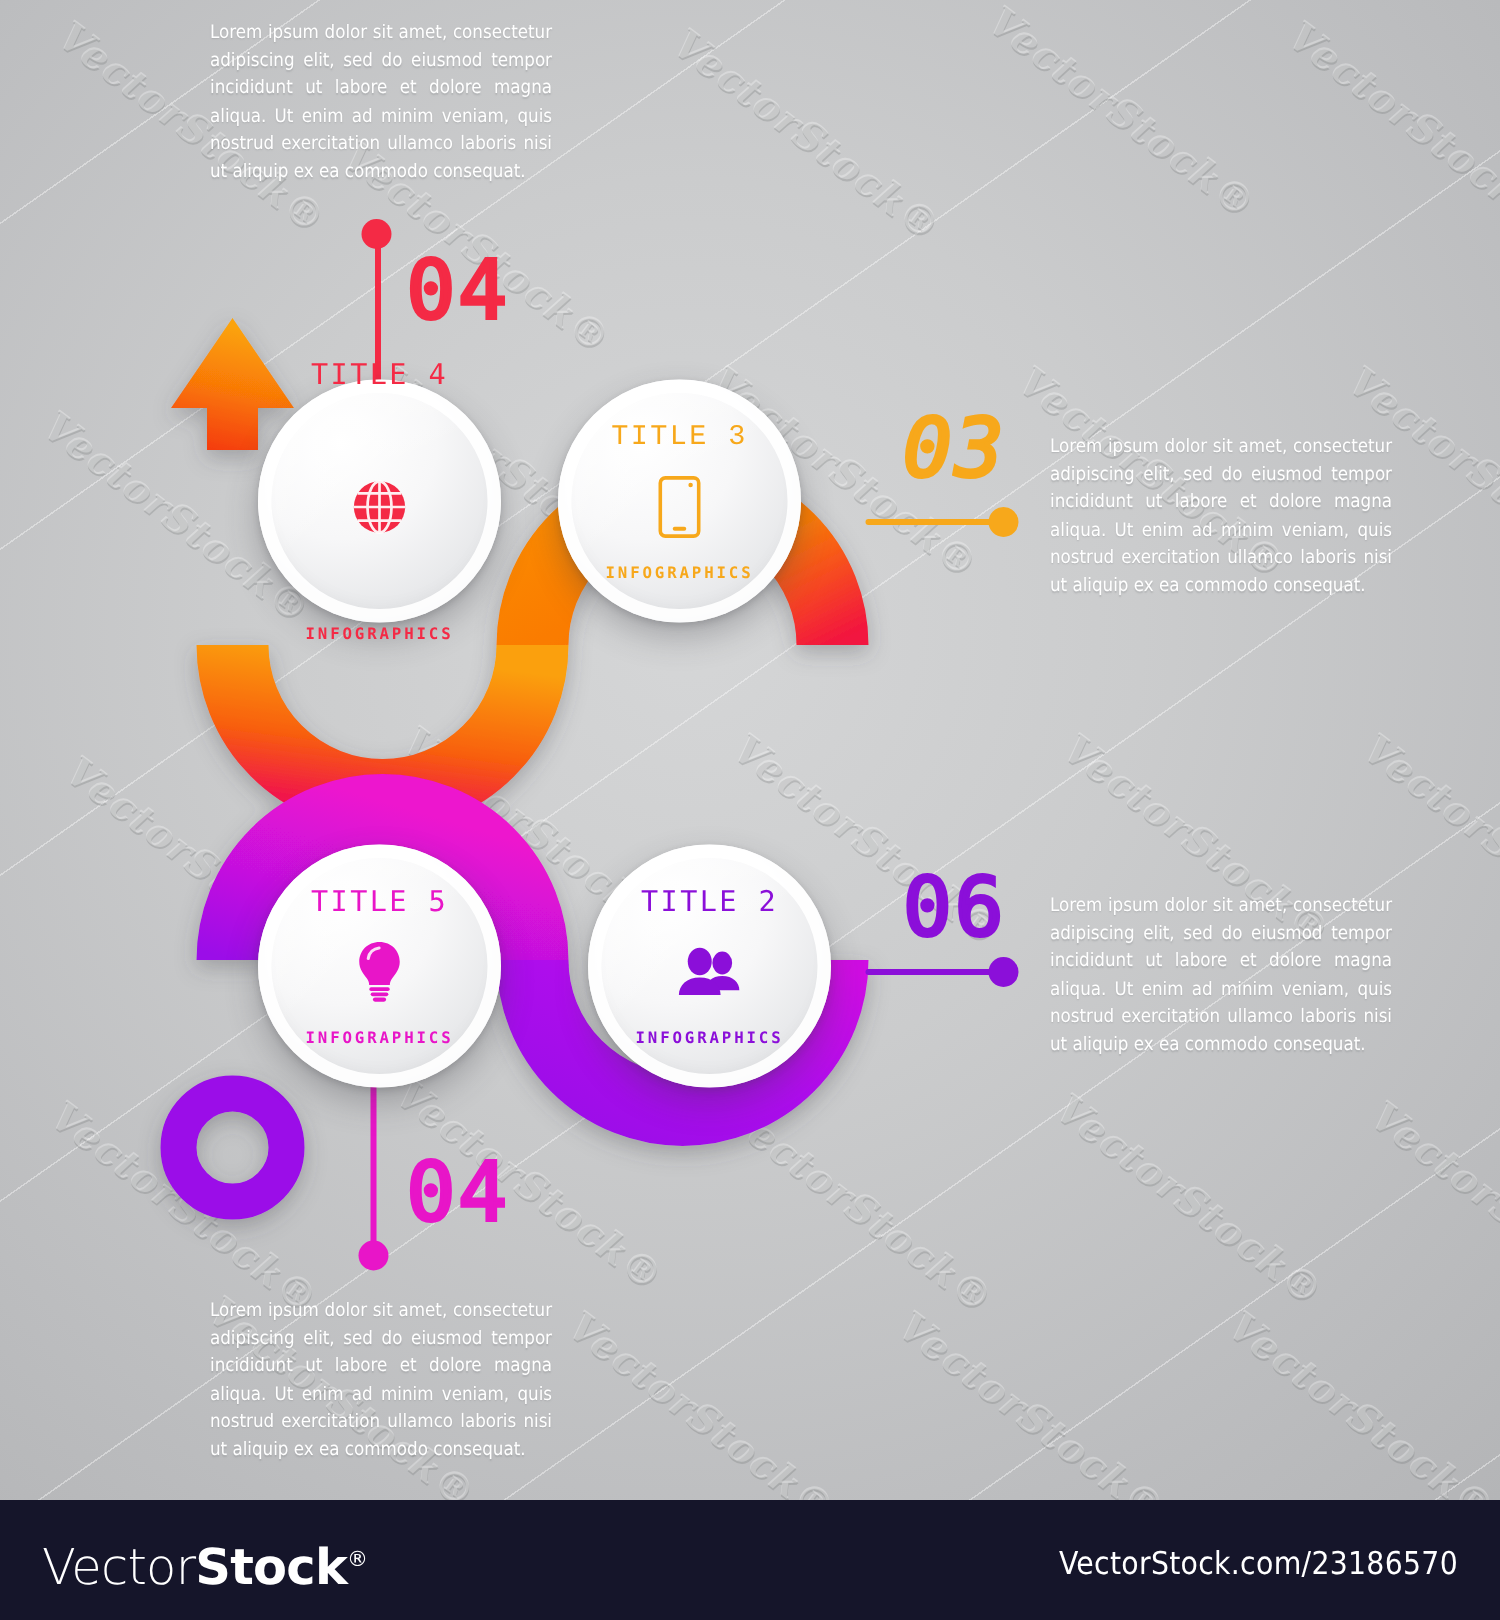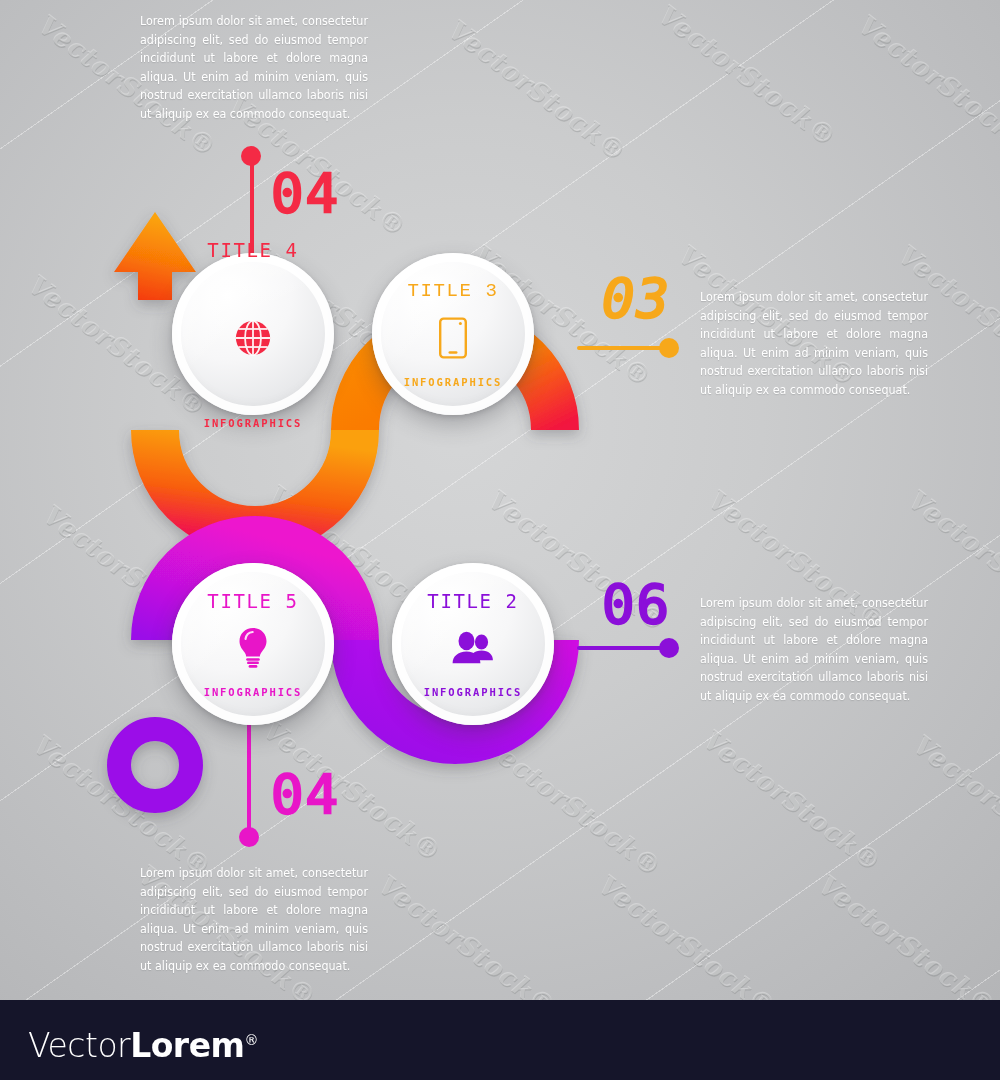--- a/index.html
+++ b/index.html
@@ -332,15 +332,16 @@
   <div class="para" style="left:700px;top:288px;">Lorem ipsum dolor sit amet, consectetur adipiscing elit, sed do eiusmod tempor incididunt ut labore et dolore magna aliqua. Ut enim ad minim veniam, quis nostrud exercitation ullamco laboris nisi ut aliquip ex ea commodo consequat.</div>
 
   <div class="para" style="left:700px;top:594px;">Lorem ipsum dolor sit amet, consectetur adipiscing elit, sed do eiusmod tempor incididunt ut labore et dolore magna aliqua. Ut enim ad minim veniam, quis nostrud exercitation ullamco laboris nisi ut aliquip ex ea commodo consequat.</div>
 
   <div class="para" style="left:140px;top:864px;">Lorem ipsum dolor sit amet, consectetur adipiscing elit, sed do eiusmod tempor incididunt ut labore et dolore magna aliqua. Ut enim ad minim veniam, quis nostrud exercitation ullamco laboris nisi ut aliquip ex ea commodo consequat.</div>
 
 </div>
 
 <div id="footer">
   <div class="logo">
-    <span class="thin">Vector</span><span class="bold">Lorem</span><span class="reg">®</span>
-  </div>
+    <span class="thin">Vector</span><span class="bold">Stock</span><span class="reg">®</span>
+  </div>
+  <div class="url">VectorStock.com/23186570</div>
 </div>
 
 </body></html>

